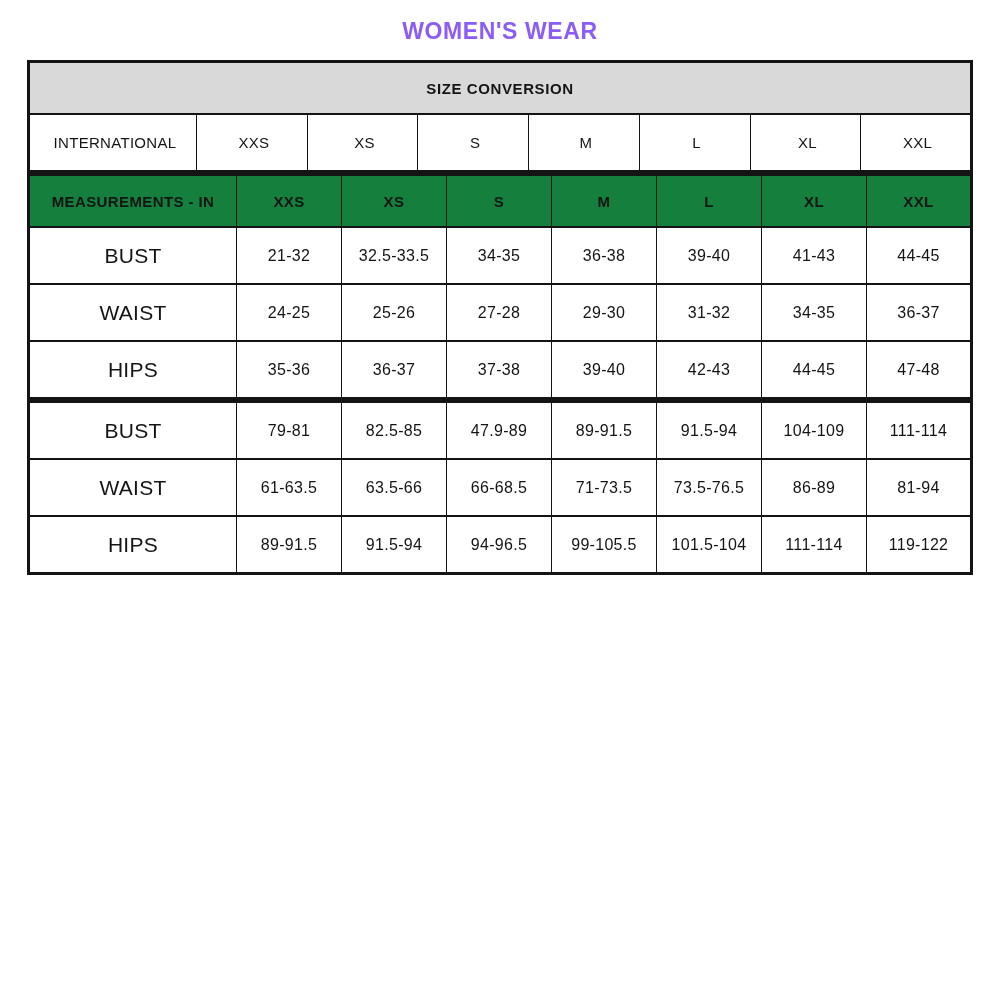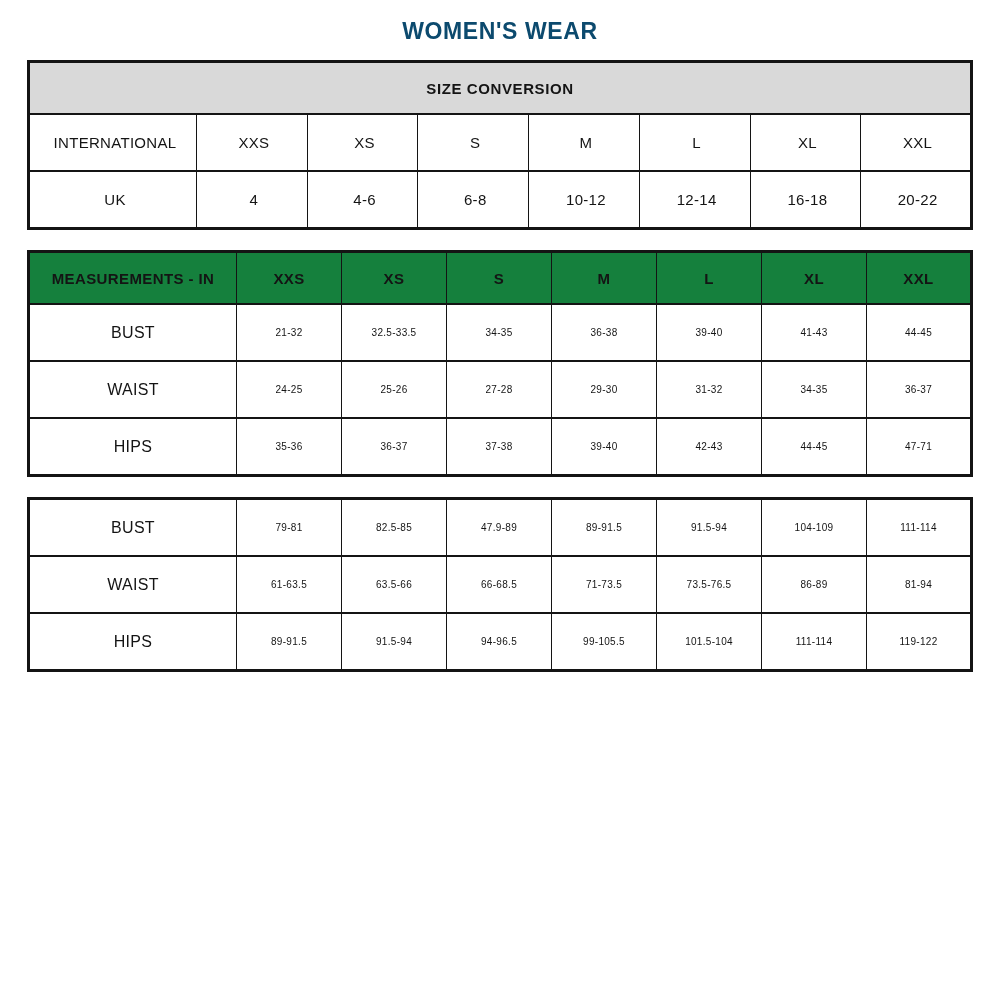--- a/index.html
+++ b/index.html
@@ -9,29 +9,29 @@
     color: #141414;
   }
   .page { padding: 12px 27px 0 27px; }
 
   h1.title {
     margin: 6px 0 15px 0;
     text-align: center;
     font-size: 23px;
     font-weight: bold;
     letter-spacing: 0.6px;
-    color: #0c4a6e;
+    color: #8b5cf6;
   }
 
   table {
     width: 946px;
     border-collapse: collapse;
     table-layout: fixed;
     border: 3px solid #141414;
-    margin-bottom: 20px;
+    margin-bottom: 0;
   }
   th, td {
     border: solid #141414;
     border-width: 2px 1px;
     text-align: center;
     vertical-align: middle;
     padding: 0 4px;
     overflow: hidden;
     white-space: nowrap;
   }
@@ -59,25 +59,25 @@
     font-size: 15px;
     font-weight: normal;
     letter-spacing: 0.3px;
     padding-left: 8px;
   }
 
   
   .t23 col.c-label { width: 208px; }
   .t23 td {
     height: 55px;
-    font-size: 10px;
+    font-size: 16px;
     font-weight: normal;
     letter-spacing: 0.3px;
   }
-  .t23 td.lbl { font-size: 16px; }
+  .t23 td.lbl { font-size: 21px; }
 </style>
 </head>
 <body>
 
 <div class="page">
 
   <h1 class="title">WOMEN'S WEAR</h1>
 
   <table class="t1">
     <colgroup>
@@ -90,30 +90,20 @@
       </tr>
       <tr>
         <td class="lbl">INTERNATIONAL</td>
         <td>XXS</td>
         <td>XS</td>
         <td>S</td>
         <td>M</td>
         <td>L</td>
         <td>XL</td>
         <td>XXL</td>
-      </tr>
-      <tr>
-        <td class="lbl">UK</td>
-        <td>4</td>
-        <td>4-6</td>
-        <td>6-8</td>
-        <td>10-12</td>
-        <td>12-14</td>
-        <td>16-18</td>
-        <td>20-22</td>
       </tr>
     </tbody>
   </table>
 
   <table class="t23">
     <colgroup>
         <col class="c-label">
         <col span="7">
       </colgroup>
     <tbody>
@@ -148,21 +138,21 @@
         <td>36-37</td>
       </tr>
       <tr>
         <td class="lbl">HIPS</td>
         <td>35-36</td>
         <td>36-37</td>
         <td>37-38</td>
         <td>39-40</td>
         <td>42-43</td>
         <td>44-45</td>
-        <td>47-71</td>
+        <td>47-48</td>
       </tr>
     </tbody>
   </table>
 
   <table class="t23">
     <colgroup>
         <col class="c-label">
         <col span="7">
       </colgroup>
     <tbody>

